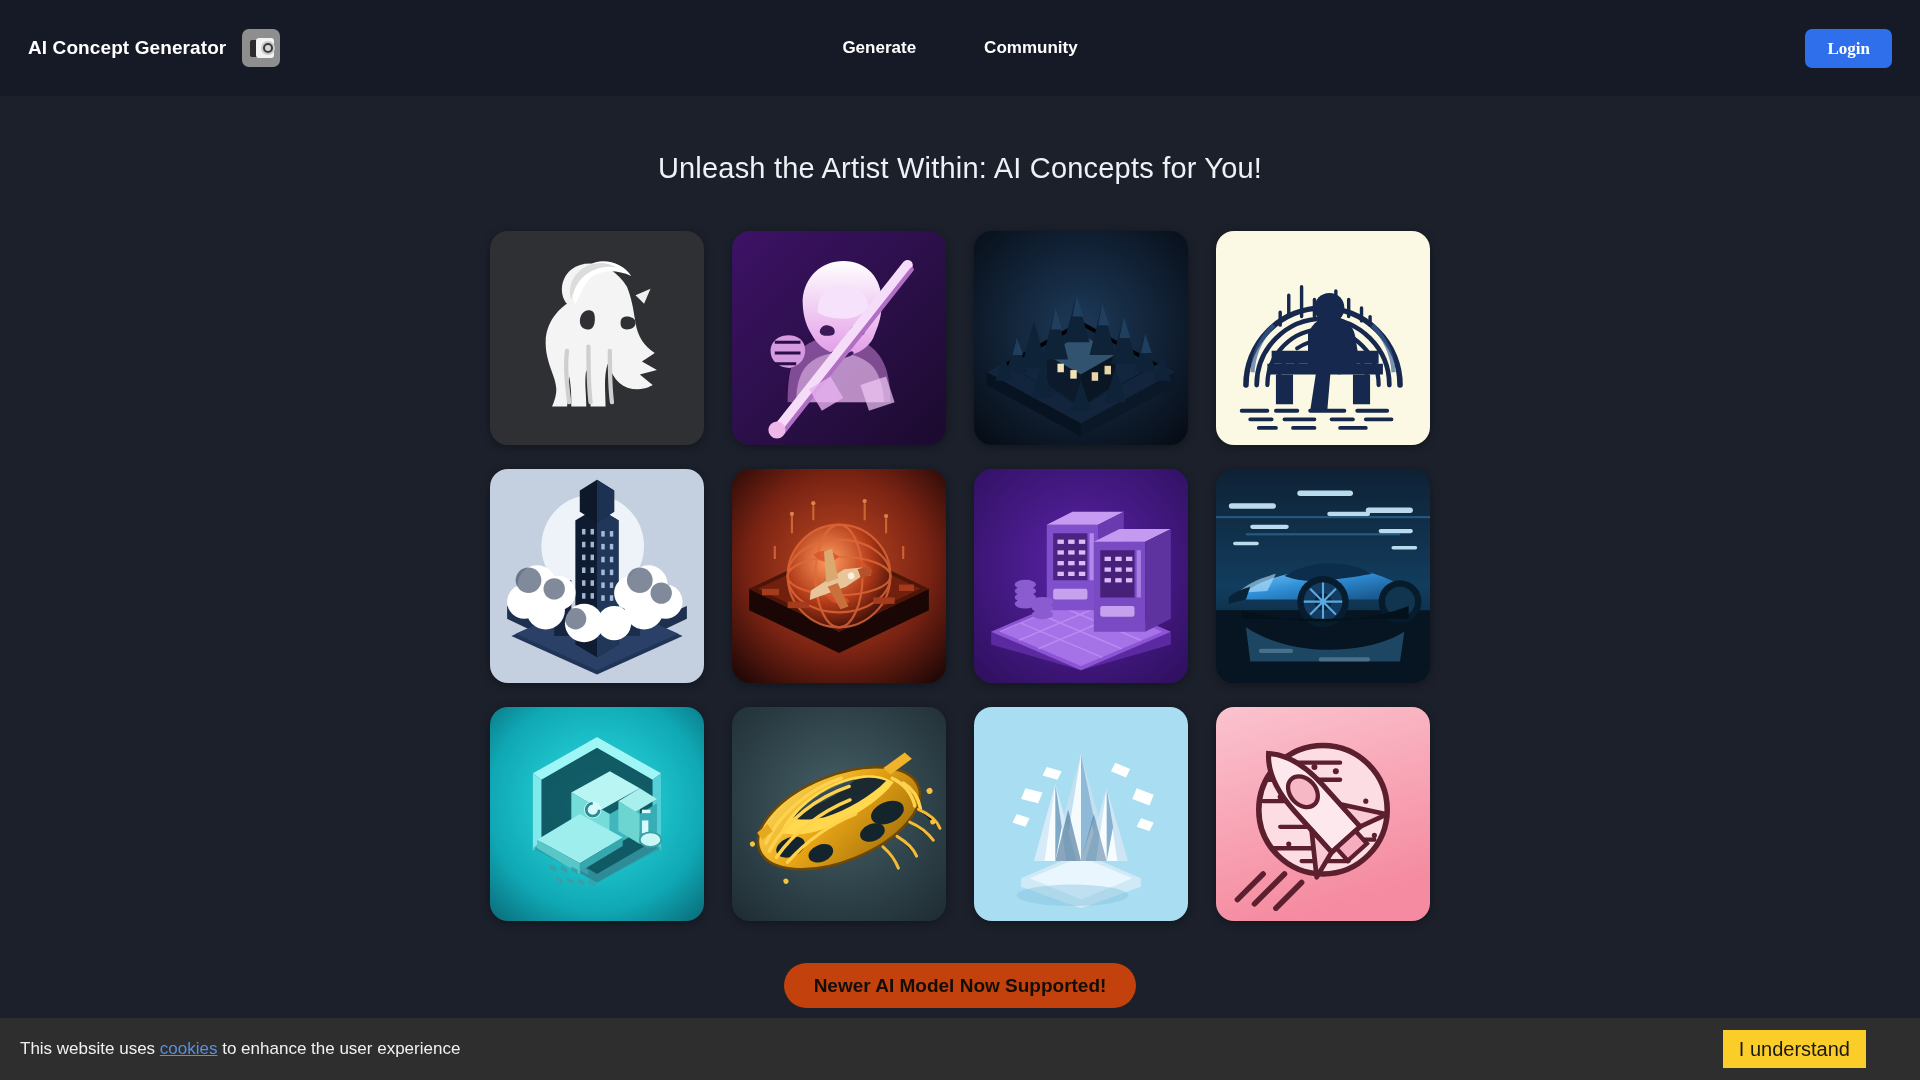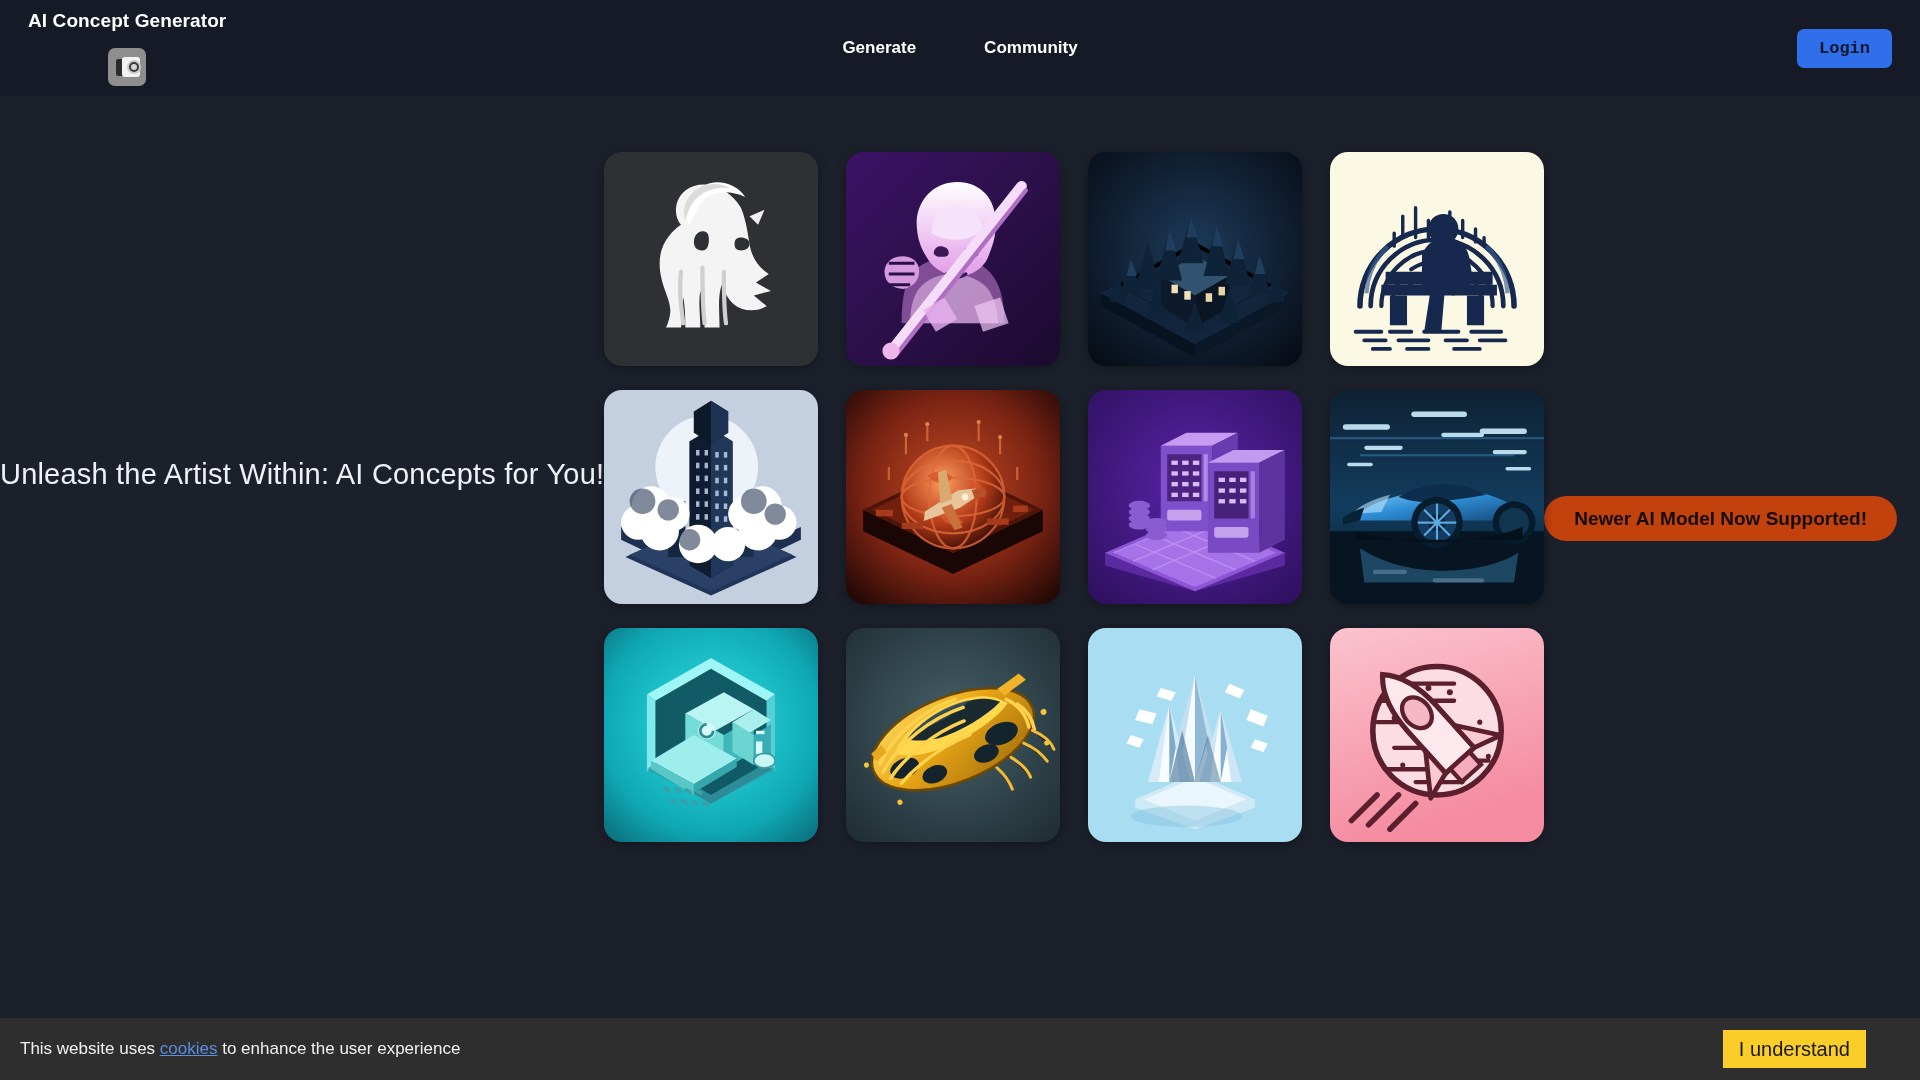--- a/index.html
+++ b/index.html
@@ -25,21 +25,20 @@
     display: flex;
     align-items: center;
     padding: 0 28px;
     position: relative;
   }
 
   .brand {
     display: flex;
     align-items: center;
     gap: 16px;
-    flex-direction: column;
   }
 
   .brand-title {
     font-size: 19px;
     font-weight: bold;
     color: #ffffff;
     letter-spacing: 0.1px;
     white-space: nowrap;
   }
 
@@ -96,36 +95,36 @@
     color: #ffffff;
     text-decoration: none;
     cursor: pointer;
     white-space: nowrap;
   }
 
   .login-btn {
     position: absolute;
     right: 28px;
     background: #2f6feb;
-    color: #0f172a;
+    color: #ffffff;
     border: none;
     border-radius: 7px;
     padding: 11px 22px;
     font-size: 17px;
     font-weight: bold;
-    font-family: Liberation Mono, monospace;
+    font-family: Liberation Serif, serif;
     cursor: pointer;
     line-height: 1;
   }
 
   
   .main {
     padding-top: 56px;
     display: flex;
-    flex-direction: row;
+    flex-direction: column;
     align-items: center;
   }
 
   .page-title {
     font-size: 29px;
     font-weight: normal;
     color: #eef1f5;
     letter-spacing: 0.2px;
     margin-bottom: 46px;
   }

